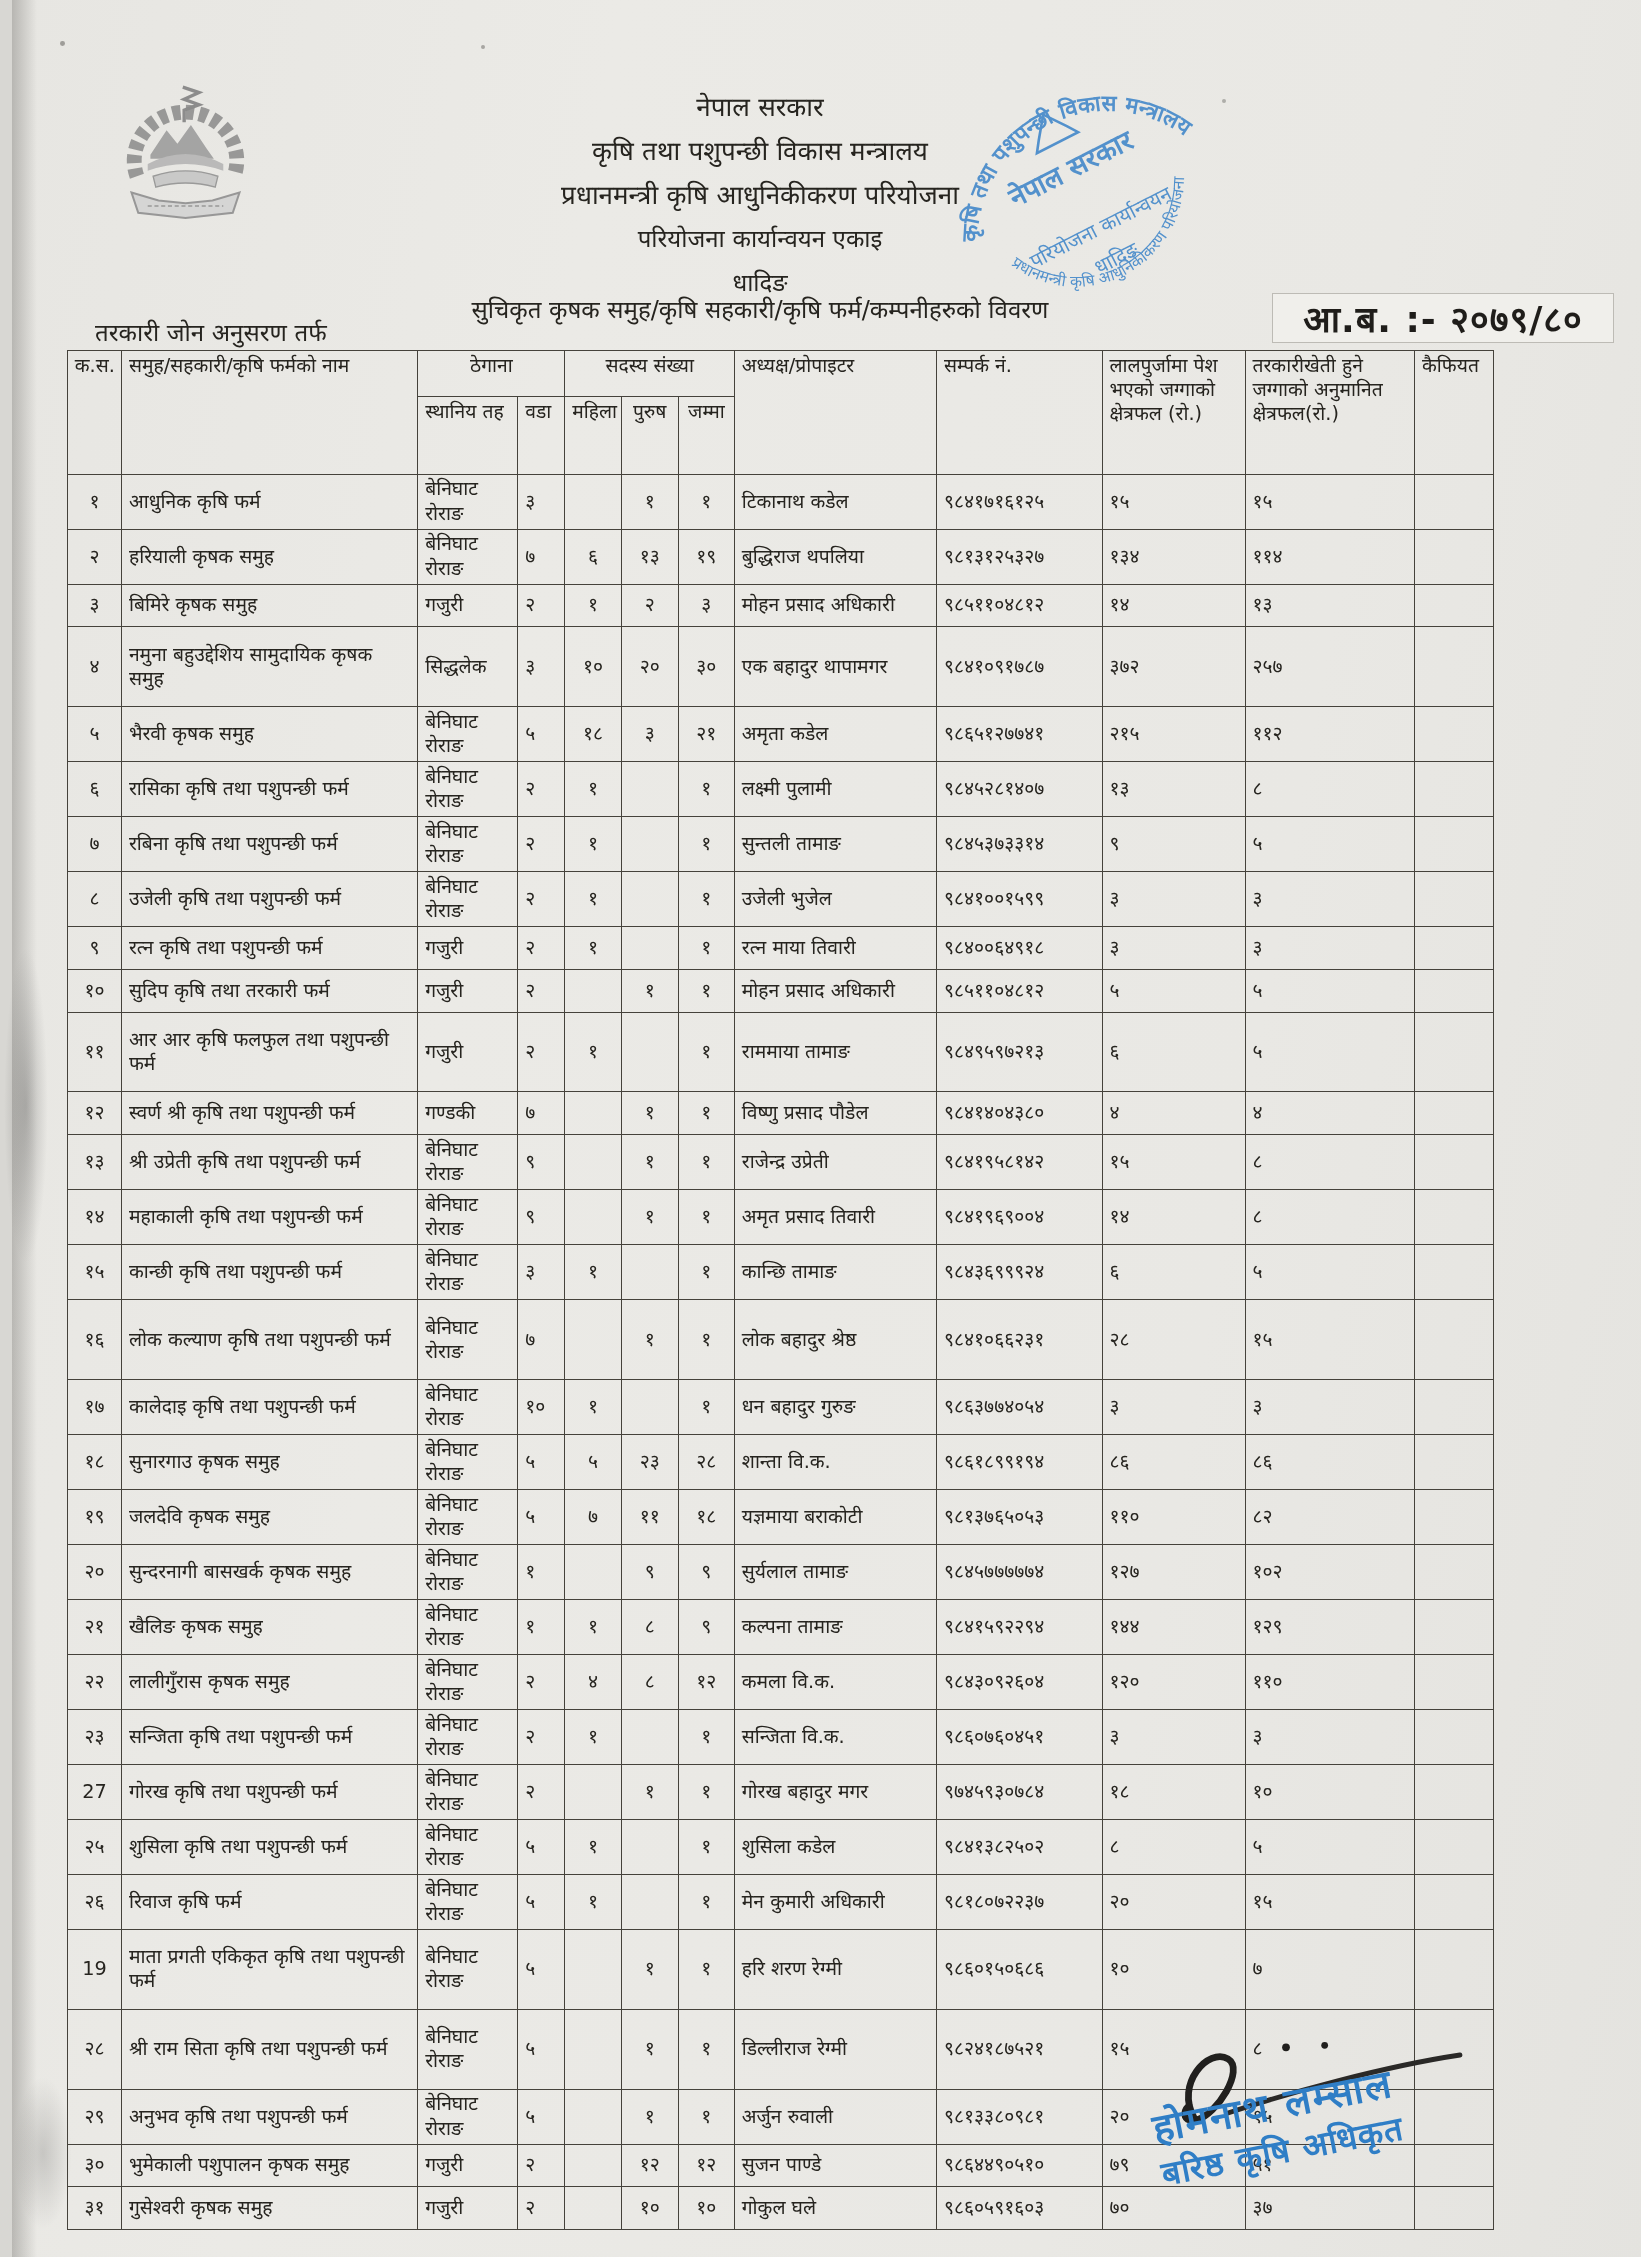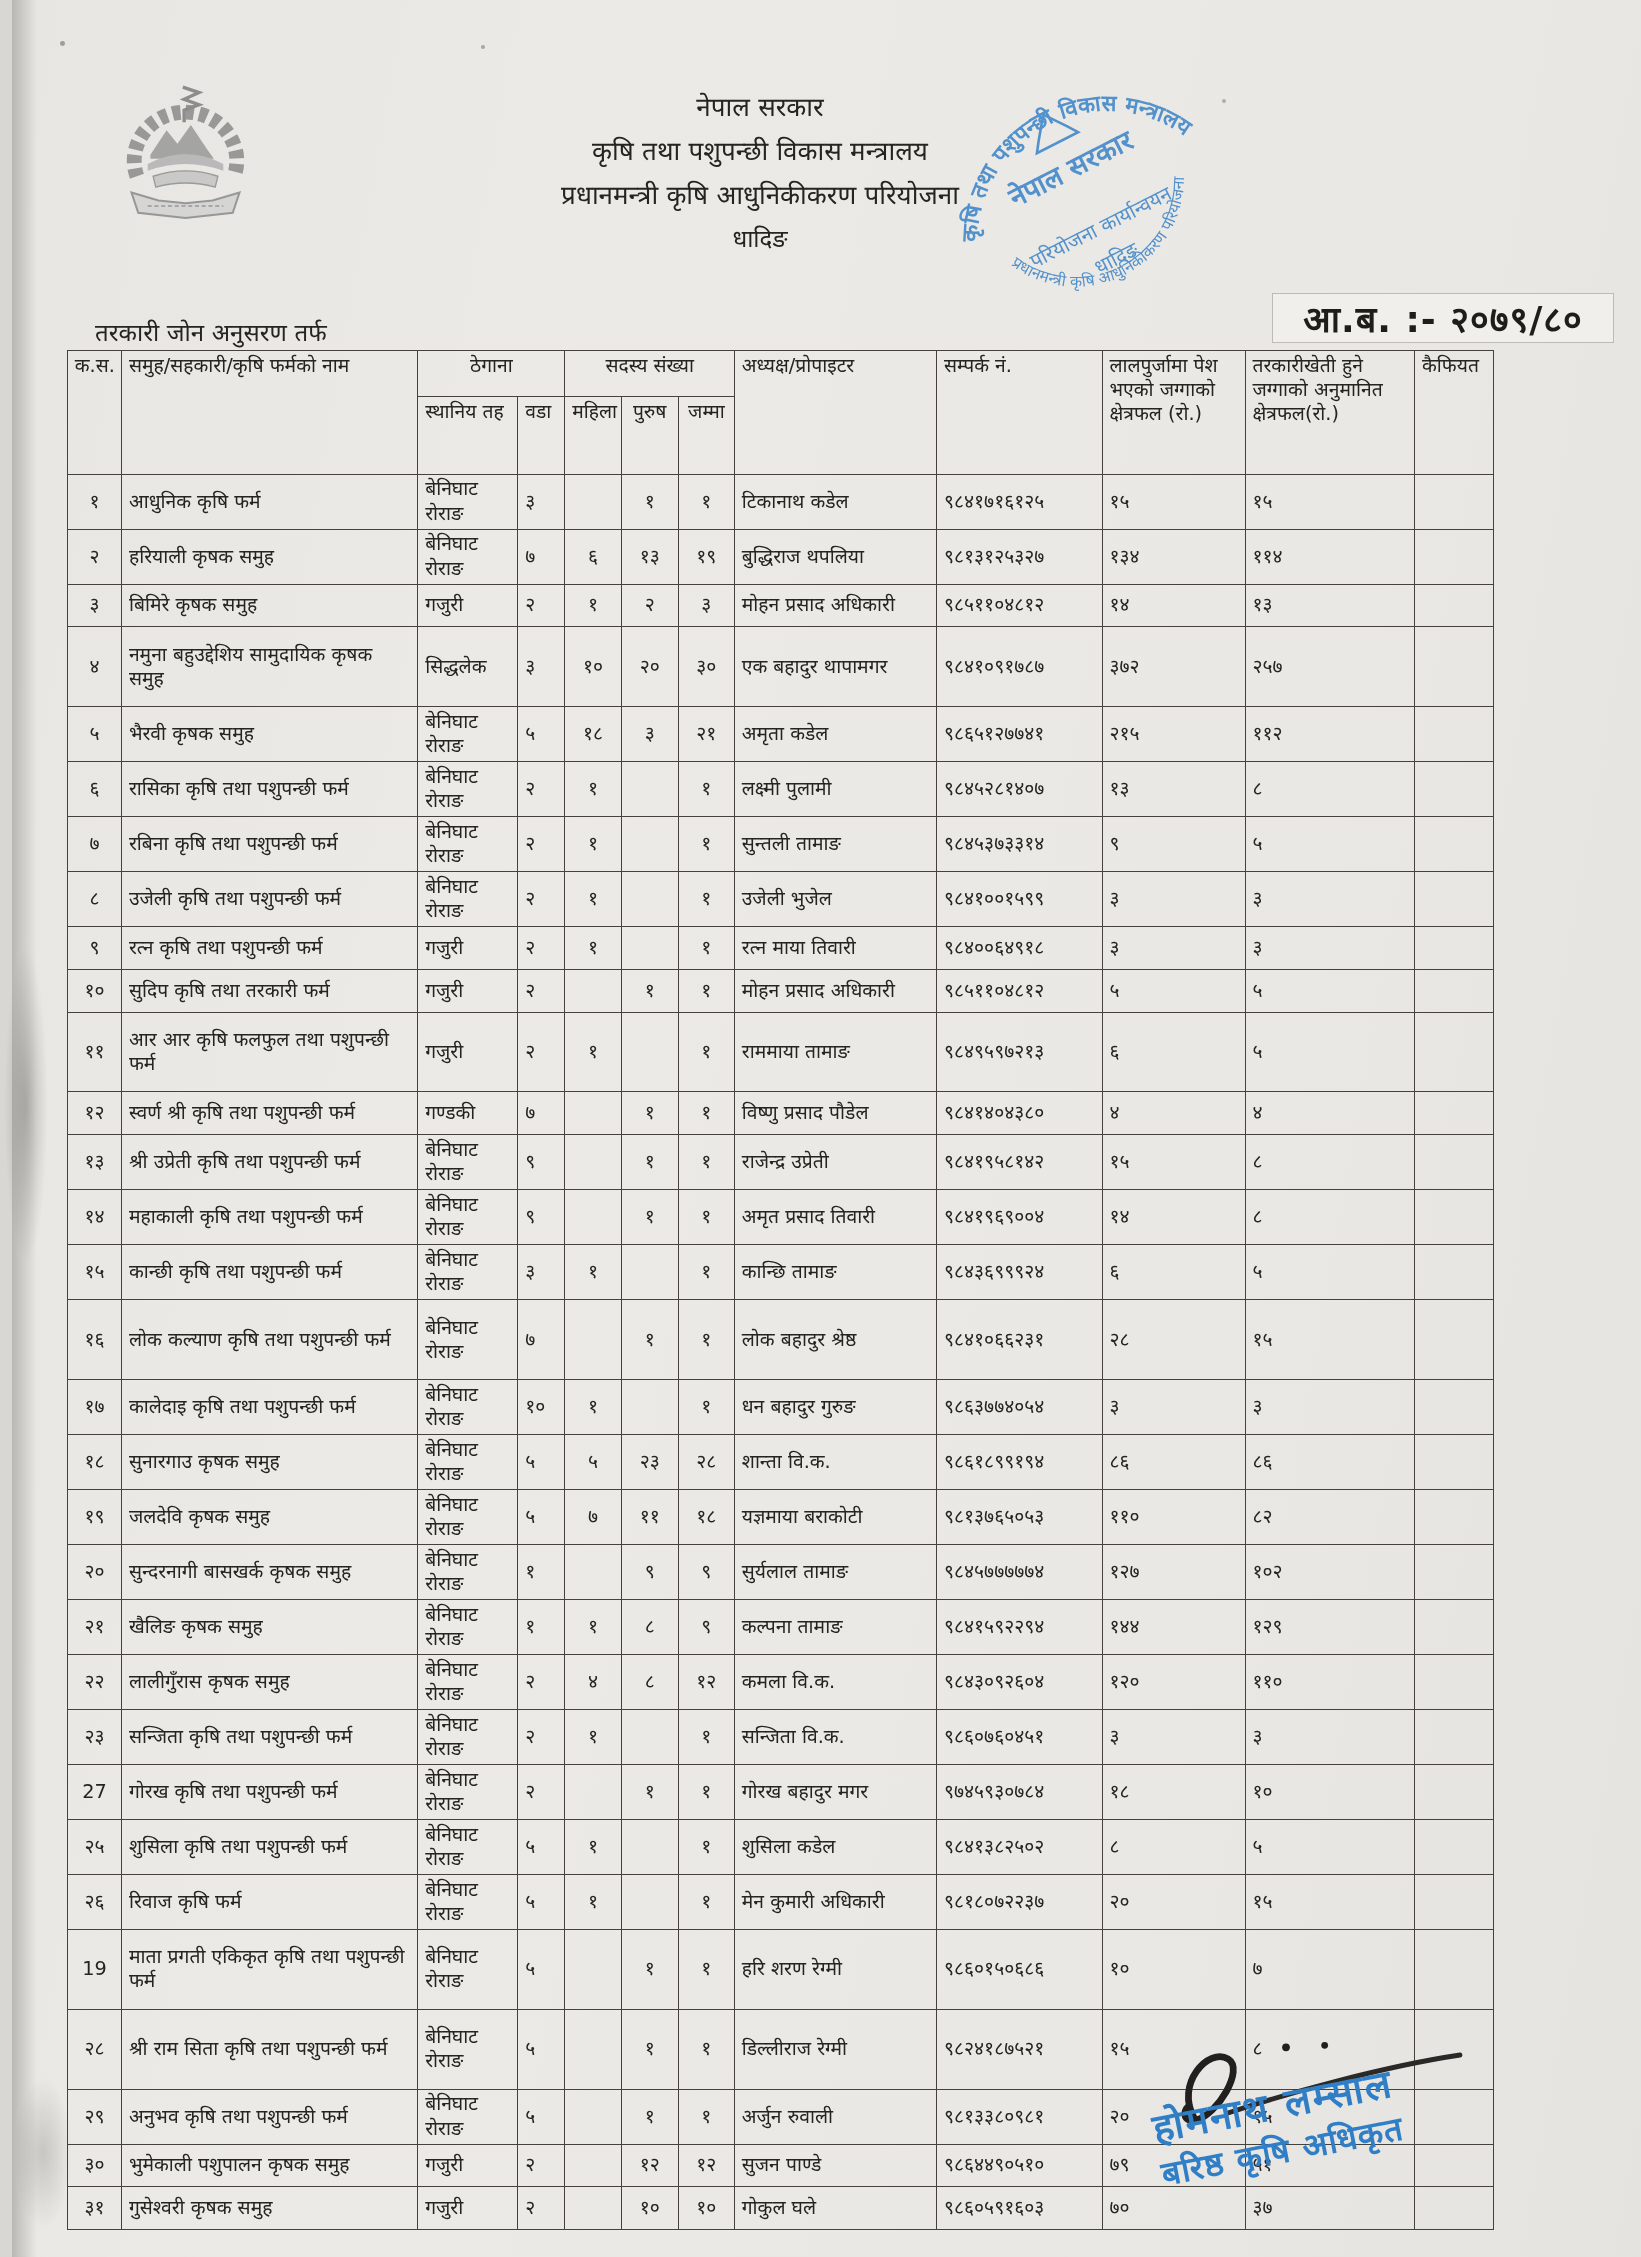--- a/index.html
+++ b/index.html
@@ -95,22 +95,24 @@
     <path d="M22,61 Q50,46 78,61 L78,66 Q50,56 22,66 Z" fill="#b2b2b2"></path>
     <path d="M26,70 Q50,62 74,70 L72,78 Q50,72 28,78 Z" fill="#c4c4c4" stroke="#8d8d8d" stroke-width="1"></path>
     <path d="M10,82 L30,88 L50,90 L70,88 L90,82 L85,97 L50,101 L15,97 Z" fill="#d2d2d2" stroke="#8a8a8a" stroke-width="1.5"></path>
     <line x1="22" y1="92" x2="78" y2="92" stroke="#8a8a8a" stroke-width="1" stroke-dasharray="3 2"></line>
   </svg>
 
   <div class="doc-header">
     <div class="hl">नेपाल सरकार</div>
     <div class="hl">कृषि तथा पशुपन्छी विकास मन्त्रालय</div>
     <div class="hl">प्रधानमन्त्री कृषि आधुनिकीकरण परियोजना</div>
+    <div class="hl small">परियोजना कार्यान्वयन एकाइ</div>
     <div class="hl small">धादिङ</div>
   </div>
+  <div class="doc-subtitle">सुचिकृत कृषक समुह/कृषि सहकारी/कृषि फर्म/कम्पनीहरुको विवरण</div>
 
   <svg class="stamp" viewBox="0 0 300 300">
     <defs>
       <path id="arcT" d="M 28 168 A 124 124 0 0 1 272 168"></path>
       <path id="arcB" d="M 50 148 A 103 103 0 0 0 250 148"></path>
     </defs>
     <text font-size="21" fill="#3f86c9" font-weight="bold">
       <textPath href="#arcT" startOffset="50%" text-anchor="middle">कृषि तथा पशुपन्छी विकास मन्त्रालय</textPath>
     </text>
     <text font-size="15" fill="#3f86c9">

